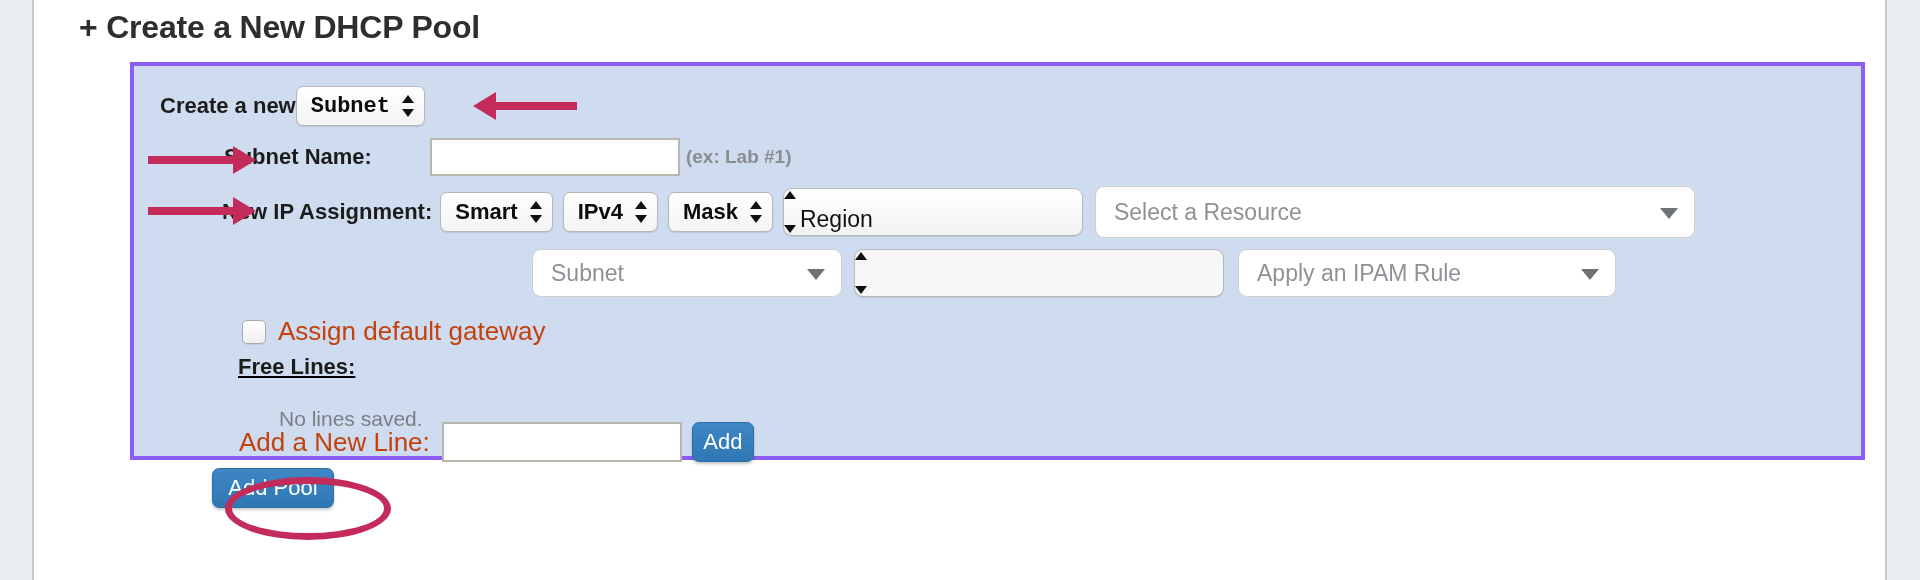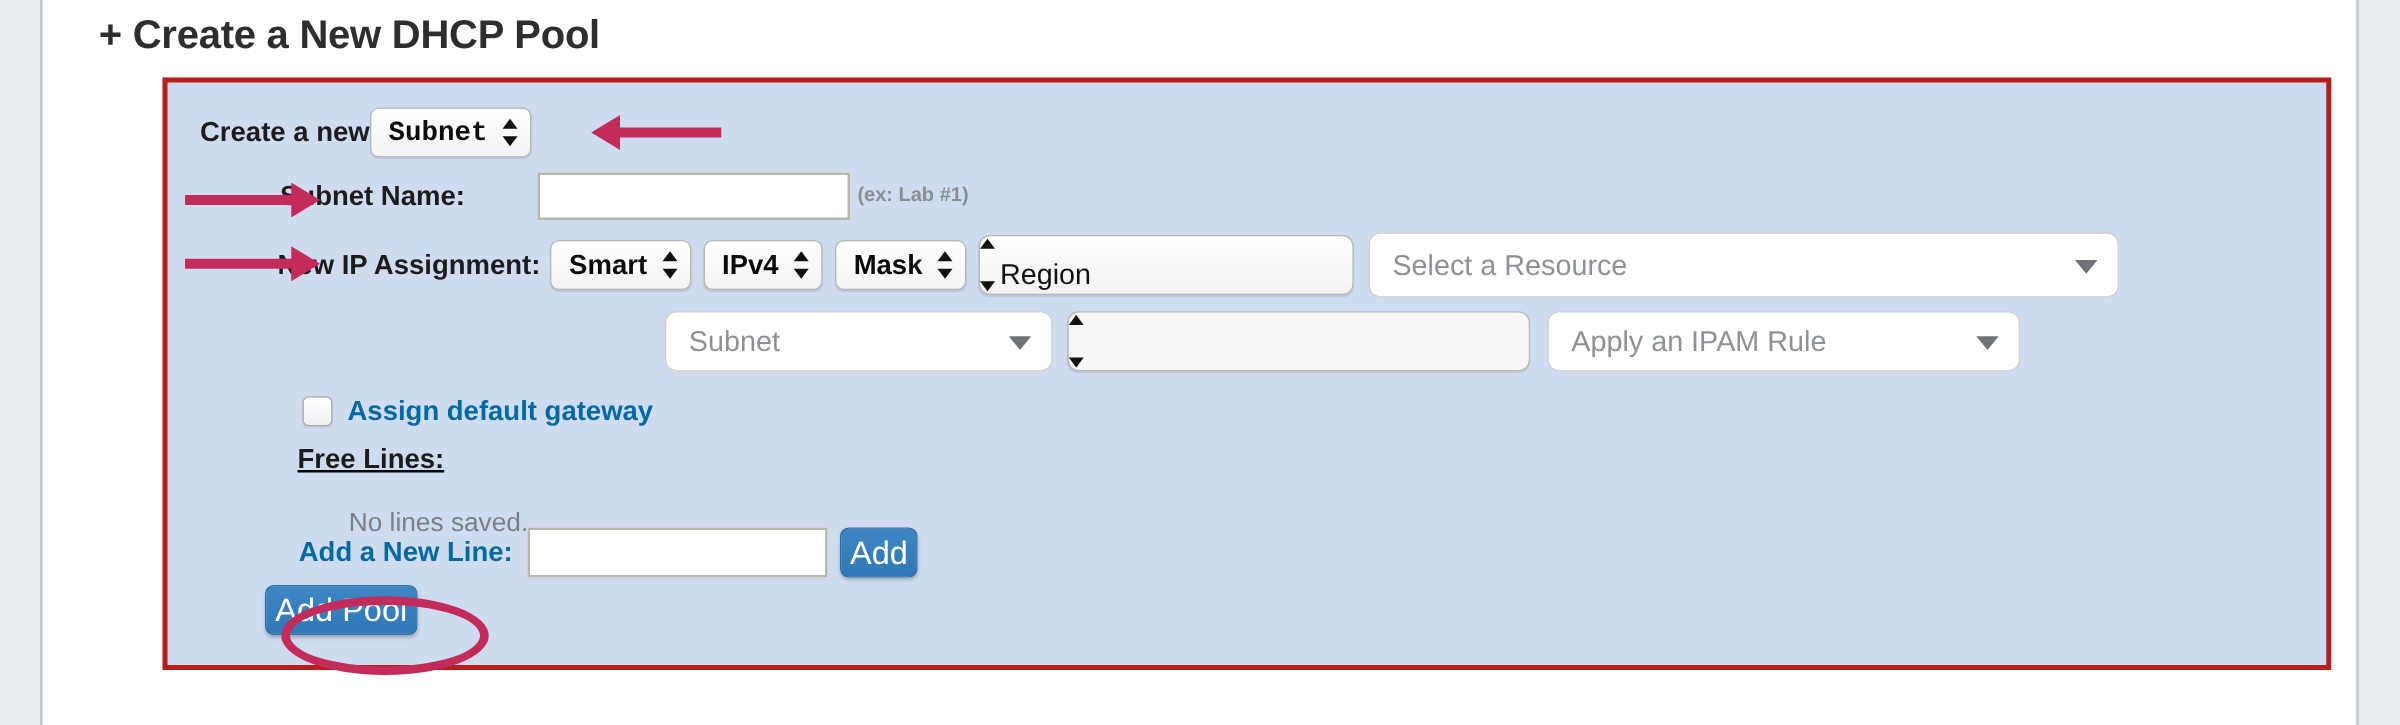--- a/index.html
+++ b/index.html
@@ -45,48 +45,48 @@
     letter-spacing: -0.2px;
     white-space: nowrap;
   }
 
   
   #pool-panel {
     position: absolute;
     left: 130px;
     top: 62px;
     width: 1735px;
-    height: 474px;
+    height: 398px;
     background: #cfdcf0;
-    border: 4px solid #b91c1c;
+    border: 4px solid #8b5cf6;
     box-sizing: border-box;
   }
 
   .row { position: absolute; display: flex; align-items: center; }
 
   
   .bold-label {
     font-size: 22px;
     font-weight: bold;
     color: #1c1c1c;
     white-space: nowrap;
   }
   .plain-label {
-    font-size: 22px;
-    font-weight: bold;
-    color: #0369a1;
+    font-size: 26px;
+    font-weight: normal;
+    color: #c2410c;
     white-space: nowrap;
   }
   .muted-label {
     font-size: 21px;
     color: #7b7f85;
     white-space: nowrap;
   }
   .hint-label {
-    font-size: 16px;
+    font-size: 19px;
     font-weight: bold;
     color: #8a8d92;
     white-space: nowrap;
   }
 
   
   .sel-small {
     position: relative;
     display: inline-flex;
     align-items: center;
@@ -184,21 +184,21 @@
 
   
   .btn-blue {
     display: inline-flex;
     align-items: center;
     justify-content: center;
     background: linear-gradient(#3f87c4, #2f78b4);
     border: 1px solid #2a6ea6;
     border-radius: 7px;
     color: #ffffff;
-    font-size: 26px;
+    font-size: 22px;
     box-shadow: 0 2px 3px rgba(0,0,0,.22);
     box-sizing: border-box;
     white-space: nowrap;
   }
 
   
   .arrow {
     position: absolute;
     height: 8px;
     background: #c32b5a;

